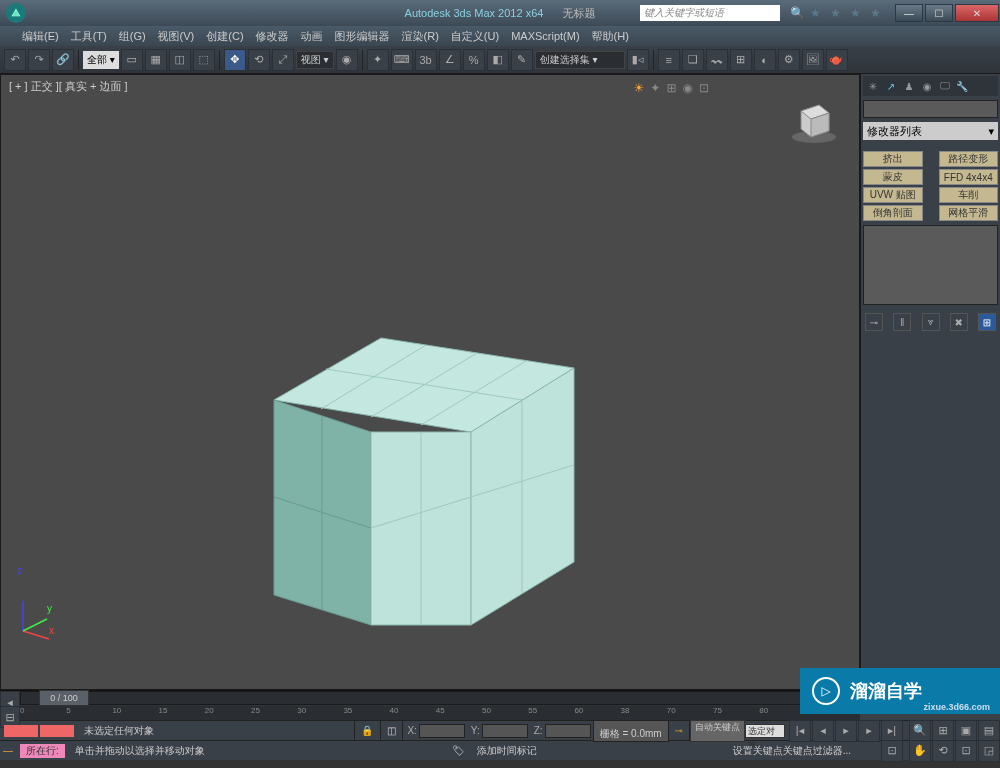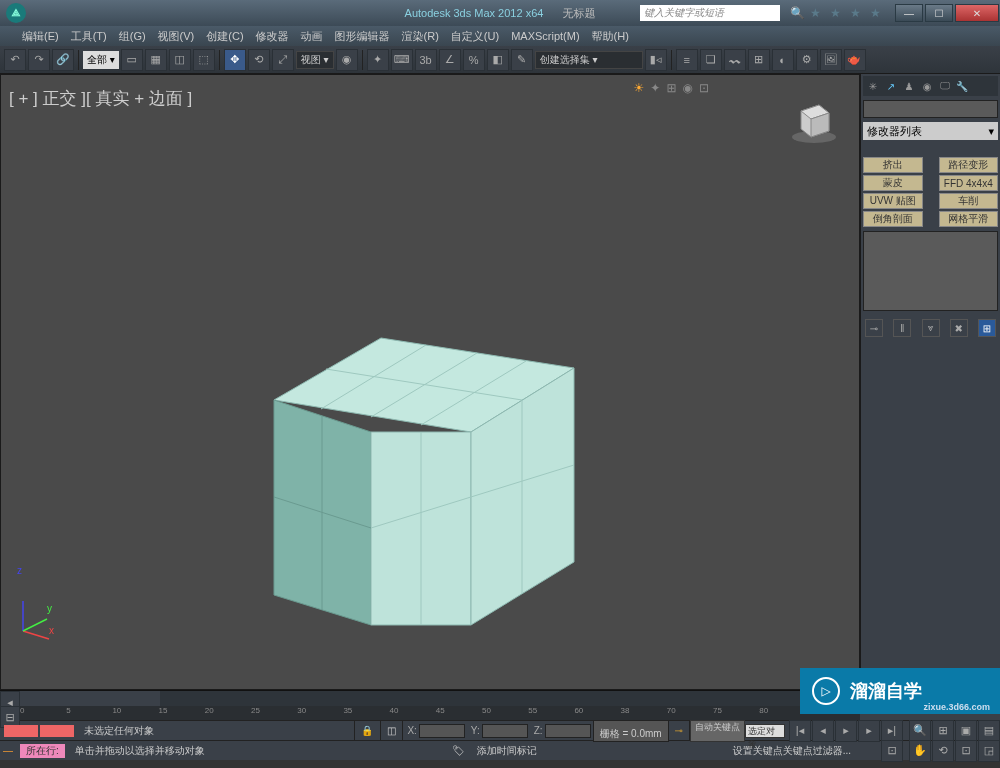--- a/index.html
+++ b/index.html
@@ -21,36 +21,36 @@
 
 .toolbar { height: 28px; background: linear-gradient(#3a4048, #2e343a); border-bottom: 1px solid #1a1a1a; display: flex; align-items: center; padding: 0 4px; gap: 2px; }
 .tbtn { width: 22px; height: 22px; background: #3a4048; border: 1px solid #2a3036; display: flex; align-items: center; justify-content: center; font-size: 11px; color: #aaa; }
 .tbtn.active { background: #5a6a78; }
 .tsep { width: 1px; height: 20px; background: #222; margin: 0 2px; }
 .tdrop { height: 18px; background: #ddd; color: #000; font-size: 10px; padding: 0 4px; display: flex; align-items: center; }
 .tdrop-dark { height: 18px; background: #2a2e32; color: #ccc; font-size: 10px; padding: 0 4px; display: flex; align-items: center; border: 1px solid #444; text-align: center; }
 
 .main { display: flex; height: 616px; }
 .viewport { flex: 1; background: #4a4a4a; position: relative; border: 1px solid #1a1a1a; }
-.viewport-label { position: absolute; top: 12px; left: 8px; font-size: 17px; color: #ccc; }
+.viewport-label { position: absolute; top: 4px; left: 8px; font-size: 11px; color: #ccc; }
 .viewcube { position: absolute; top: 20px; right: 20px; width: 50px; height: 50px; }
 
 .cube-3d { position: absolute; left: 240px; top: 200px; width: 340px; height: 340px; }
 
 .axis { position: absolute; bottom: 44px; left: 12px; }
 .axis .x { color: #e44; font-size: 10px; }
 .axis .y { color: #4e4; font-size: 10px; }
 .axis .z { color: #44e; font-size: 10px; position: absolute; top: -30px; }
 
 .right-panel { width: 140px; background: #3a4048; border-left: 1px solid #1a1a1a; padding: 2px; }
 .rp-top-icons { display: flex; gap: 2px; margin-bottom: 4px; padding: 2px; background: #2e343a; }
 .rp-icon { width: 16px; height: 16px; display: flex; align-items: center; justify-content: center; font-size: 10px; color: #999; }
 .rp-icon.active { color: #6cf; }
 .rp-name-field { height: 18px; background: #5a5a5a; border: 1px solid #222; margin-bottom: 4px; }
-.rp-drop { height: 18px; background: #ccc; color: #000; font-size: 11px; padding: 0 4px; display: flex; align-items: center; justify-content: space-between; margin-bottom: 17px; }
+.rp-drop { height: 18px; background: #ccc; color: #000; font-size: 11px; padding: 0 4px; display: flex; align-items: center; justify-content: space-between; margin-bottom: 11px; }
 .rp-btn-row { display: flex; gap: 16px; margin-bottom: 2px; }
 .rp-btn { flex: 1; height: 16px; background: #c4b890; border: 1px solid #888; font-size: 10px; color: #333; display: flex; align-items: center; justify-content: center; }
 .rp-stack-area { height: 80px; background: #5a5a5a; border: 1px solid #222; margin-top: 4px; }
 .rp-bot-icons { display: flex; gap: 4px; margin-top: 6px; padding: 2px; justify-content: space-between; }
 .rp-bi { width: 18px; height: 18px; border: 1px solid #555; display: flex; align-items: center; justify-content: center; font-size: 10px; color: #aaa; }
 .timeslider { height: 14px; background: #2a2e32; border: 1px solid #1a1a1a; position: relative; }
 .timeslider .handle { position: absolute; left: 18px; top: -2px; width: 50px; height: 16px; background: #5a6068; border: 1px solid #333; font-size: 9px; color: #ccc; text-align: center; line-height: 14px; }
 .ruler { height: 14px; background: #2a2e32; position: relative; font-size: 8px; color: #888; }
 .ruler .tick { position: absolute; top: 0; }
 
@@ -127,21 +127,21 @@
   <div class="tdrop-dark">视图 ▾</div>
   <div class="tbtn">◉</div>
   <div class="tsep"></div>
   <div class="tbtn">✦</div>
   <div class="tbtn">⌨</div>
   <div class="tbtn">3b</div>
   <div class="tbtn">∠</div>
   <div class="tbtn">%</div>
   <div class="tbtn">◧</div>
   <div class="tbtn">✎</div>
-  <div class="tdrop-dark" style="width:108px">创建选择集      ▾</div>
+  <div class="tdrop-dark" style="width:90px">创建选择集      ▾</div>
   <div class="tbtn">▮◃</div>
   <div class="tsep"></div>
   <div class="tbtn">≡</div>
   <div class="tbtn">❏</div>
   <div class="tbtn">〰</div>
   <div class="tbtn">⊞</div>
   <div class="tbtn">◐</div>
   <div class="tbtn">⚙</div>
   <div class="tbtn">🖼</div>
   <div class="tbtn" style="color:#6a9">🫖</div>
@@ -232,20 +232,23 @@
       <div class="rp-bi">‖</div>
       <div class="rp-bi">⩔</div>
       <div class="rp-bi">✖</div>
       <div class="rp-bi" style="background:#2a5a9a;color:#fff">⊞</div>
     </div>
   </div>
 </div>
 
 <div style="display:flex;height:16px;background:#2e343a;border-top:1px solid #111">
   <div style="width:20px" class="tbtn">◂</div>
+  <div class="timeslider" style="flex:1">
+    <div class="handle">0 / 100</div>
+  </div>
   <div style="width:140px;background:#3a4048"></div>
 </div>
 
 <div style="display:flex;height:14px;background:#2a2e32">
   <div style="width:20px" class="tbtn">⊟</div>
   <div class="ruler" style="flex:1">
     <span class="tick" style="left:0%">0</span>
     <span class="tick" style="left:5.5%">5</span>
     <span class="tick" style="left:11%">10</span>
     <span class="tick" style="left:16.5%">15</span>

